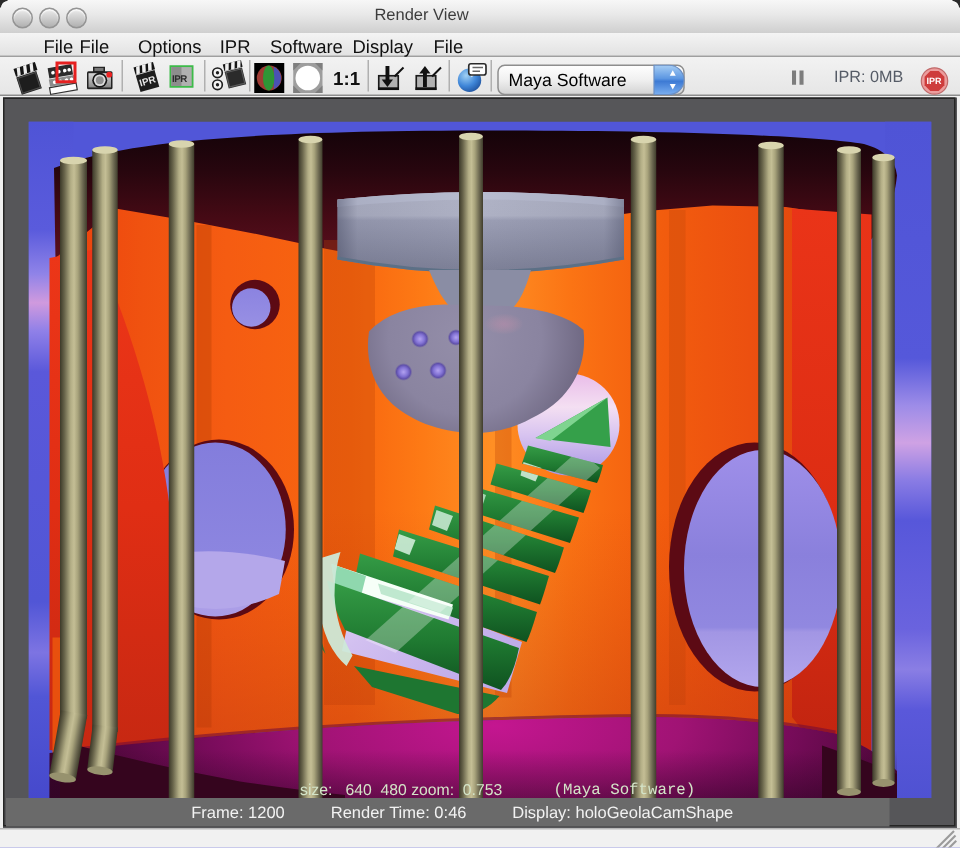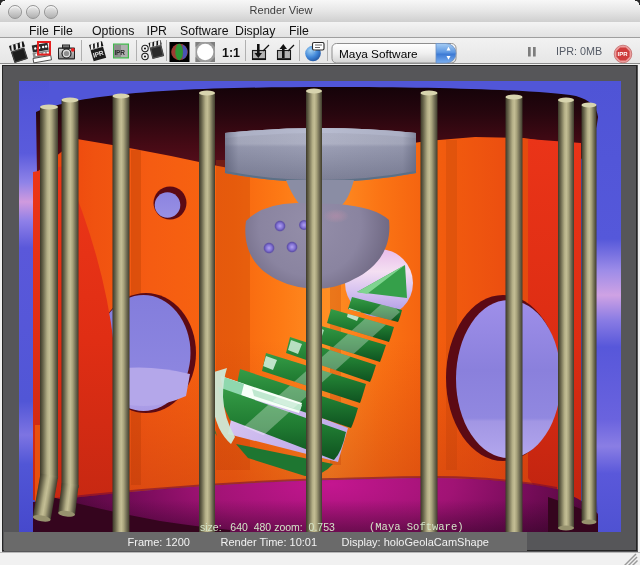--- a/index.html
+++ b/index.html
@@ -11,21 +11,21 @@
   #menubar{left:0;top:22px;width:640px;height:15px;background:linear-gradient(#f4f4f4,#e2e2e2);border-bottom:1px solid #9f9f9f;}
   .menu{top:1.5px;font-size:12.3px;color:#111;}
   #toolbar{left:0;top:38px;width:640px;height:25px;background:linear-gradient(#f2f2f2,#e6e6e6);border-bottom:1px solid #8c8c8c;}
   .sep{top:2px;width:1px;height:21px;background:#b0b0b0;}
   #viewarea{left:2px;top:65px;width:636px;height:487px;background:#565659;border:0;}
   #viewborder{left:2px;top:65px;width:633px;height:484px;border:1.5px solid #252525;background:#565659;}
   #edgeL{left:0;top:65px;width:2px;height:487px;background:#efefef;}
   #edgeR{left:638px;top:65px;width:2px;height:487px;background:#efefef;}
   #scene{left:19px;top:81px;width:602px;height:451px;}
   #sizetext{left:200px;top:521px;font-size:10.5px;color:#d4e4c8;white-space:pre;}
-  #statusbar{left:3.5px;top:532px;width:523px;height:18.5px;background:#6a6a6a;font-size:11px;color:#f2f2f2;}
+  #statusbar{left:3.5px;top:532px;width:589px;height:18.5px;background:#6a6a6a;font-size:11px;color:#f2f2f2;}
   #bottomstrip{left:0;top:552px;width:640px;height:13px;background:#f1f1f1;border-top:1px solid #b8b8b8;}
   .st{top:4px;}
   .cornerTL{left:0;top:0;width:5px;height:5px;background:radial-gradient(circle at 5px 5px, transparent 4px, #2a2a2a 4.5px);z-index:60;}
   .cornerTR{left:635px;top:0;width:5px;height:5px;background:radial-gradient(circle at 0 5px, transparent 4px, #2a2a2a 4.5px);z-index:60;}
 </style>
 </head>
 <body>
 <div id="titlebar" class="abs">
   <div class="tl abs" style="left:8px;"></div>
   <div class="tl abs" style="left:26px;"></div>
@@ -468,21 +468,21 @@
 <ellipse cx="566" cy="528" rx="8.0" ry="2.6" fill="#97926e"></ellipse>
 <rect x="581.5" y="105" width="15" height="417" fill="url(#barg)"></rect>
 <ellipse cx="589" cy="105" rx="7.5" ry="2.5" fill="#d8d4ae"></ellipse>
 <ellipse cx="589" cy="522" rx="7.5" ry="2.6" fill="#97926e"></ellipse>
 </g>
 </svg>
 <div id="sizetext" class="abs">size:   640  480 zoom:  0.753</div>
 <div id="sizetext2" class="abs" style="left:369px;top:521px;font-size:10.5px;color:#d4e4c8;font-family:Liberation Mono, monospace;">(Maya Software)</div>
 <div id="statusbar" class="abs">
   <span class="st abs" style="left:124px;">Frame: 1200</span>
-  <span class="st abs" style="left:217px;">Render Time: 10:01</span>
+  <span class="st abs" style="left:217px;">Render Time: 0:46</span>
   <span class="st abs" style="left:338px;">Display: holoGeolaCamShape</span>
 </div>
 <div id="bottomstrip" class="abs">
   <svg class="abs" style="left:620px;top:0px;" width="18" height="13" viewBox="0 0 18 13">
     <line x1="4" y1="13" x2="16" y2="1" stroke="#9a9a9a" stroke-width="1.4"></line>
     <line x1="8" y1="13" x2="17" y2="4" stroke="#9a9a9a" stroke-width="1.4"></line>
     <line x1="12" y1="13" x2="17.5" y2="7.5" stroke="#9a9a9a" stroke-width="1.4"></line>
   </svg>
 </div>
 <div id="viewarea" class="abs" style="z-index:-1;"></div>

